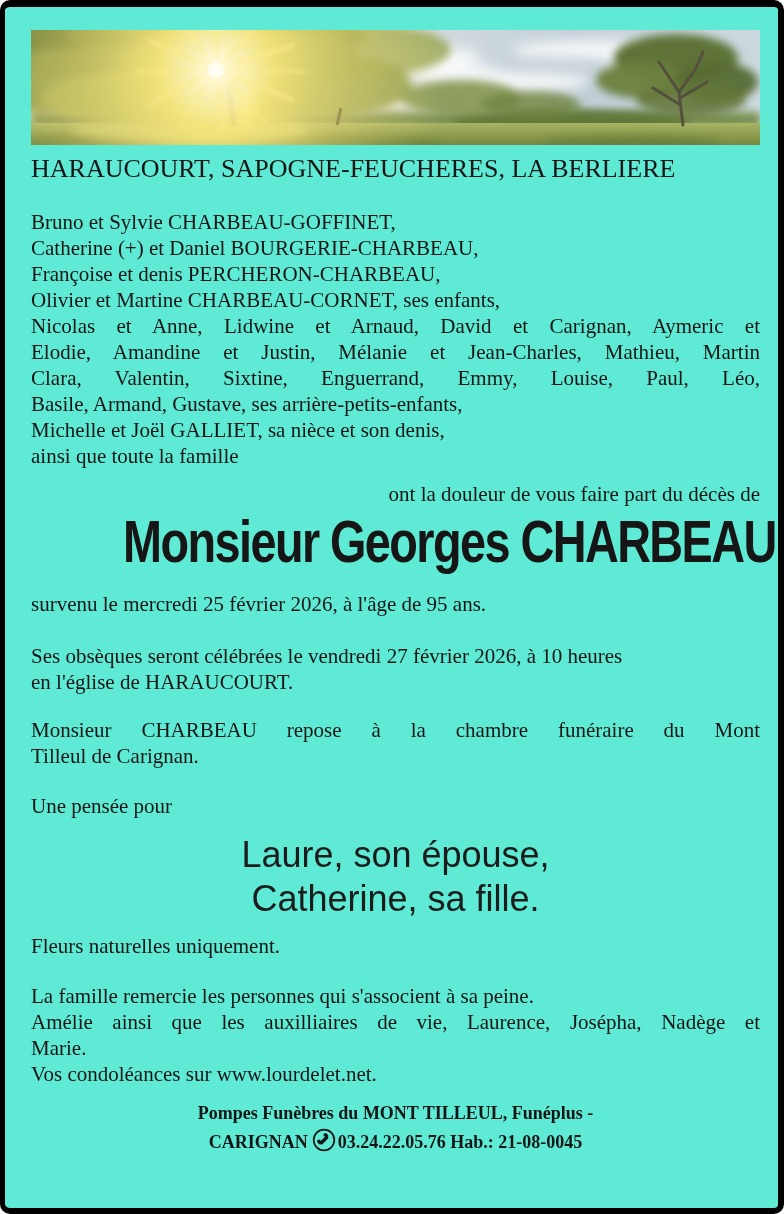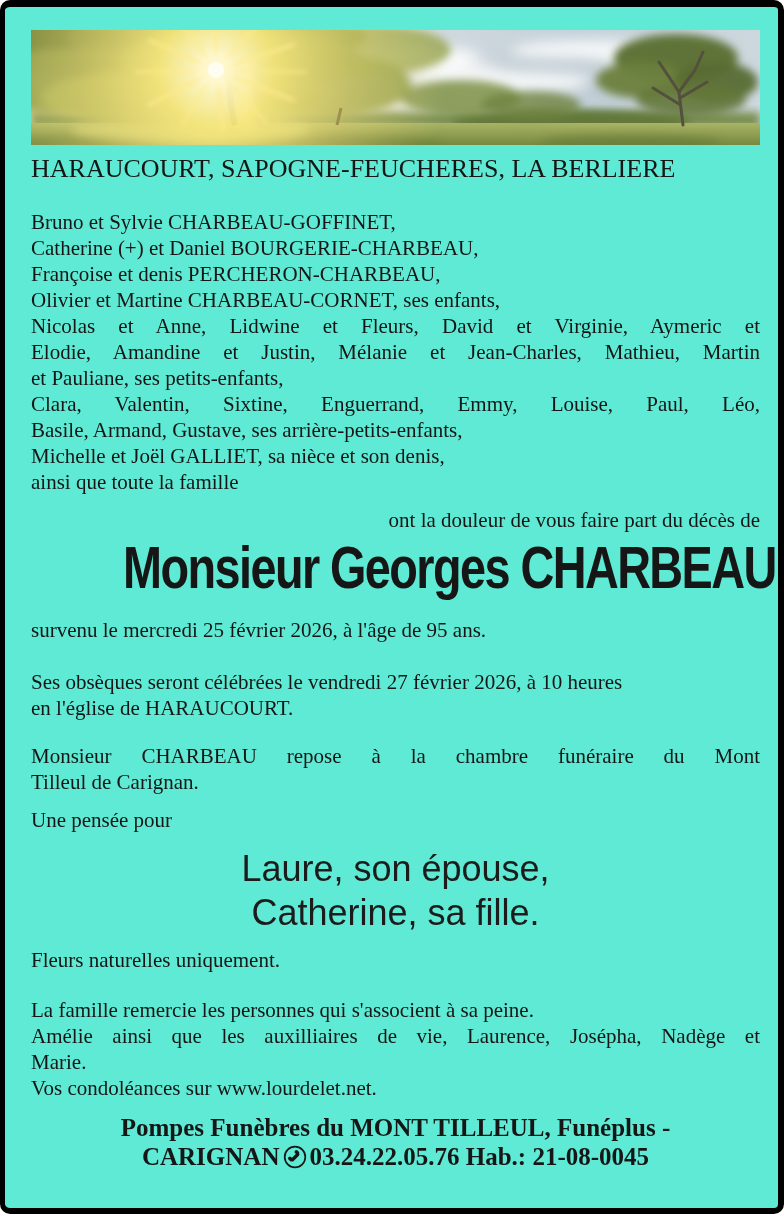--- a/index.html
+++ b/index.html
@@ -34,31 +34,31 @@
     font-weight:bold;
     font-size:60px;
     letter-spacing:-2px;
     white-space:nowrap;
     transform:scaleX(0.78);
     transform-origin:50% 50%;
   }
   .death{margin-top:18px;}
   .ceremony{margin-top:26px;}
   .repose{margin-top:22px;}
-  .pensee{margin-top:12px;}
+  .pensee{margin-top:24px;}
   .tribute{
     margin-top:14px;text-align:center;
     font-family:"Liberation Sans", sans-serif;
     font-size:36px;line-height:44px;color:#1c1c1c;
   }
   .flowers{margin-top:12px;}
   .thanks{margin-top:24px;}
   .footer{
     margin-top:12px;text-align:center;
-    font-weight:bold;font-size:25px;line-height:29px;
+    font-weight:bold;font-size:18px;line-height:29px;
   }
   .phone-ic{display:inline-block;vertical-align:-4px;margin:0 2px 0 4px;}
 </style>
 </head>
 <body>
 
 <div class="sheet">
 
   <svg class="banner" viewBox="0 0 729 115" preserveAspectRatio="none" aria-hidden="true">
     <defs>
@@ -164,23 +164,22 @@
     <circle cx="185" cy="40" r="8" fill="#fffdf2"></circle>
   </svg>
 
   <div class="communes">HARAUCOURT, SAPOGNE-FEUCHERES, LA BERLIERE</div>
 
   <div class="names">
     <div class="bodyline">Bruno et Sylvie CHARBEAU-GOFFINET,</div>
     <div class="bodyline">Catherine (+) et Daniel BOURGERIE-CHARBEAU,</div>
     <div class="bodyline">Françoise et denis PERCHERON-CHARBEAU,</div>
     <div class="bodyline">Olivier et Martine CHARBEAU-CORNET, ses enfants,</div>
-    <div class="bodyline j">Nicolas et Anne, Lidwine et Fleurs, David et Virginie, Aymeric et</div>
+    <div class="bodyline j">Nicolas et Anne, Lidwine et Arnaud, David et Carignan, Aymeric et</div>
     <div class="bodyline j">Elodie, Amandine et Justin, Mélanie et Jean-Charles, Mathieu, Martin</div>
-    <div class="bodyline">et Pauliane, ses petits-enfants,</div>
     <div class="bodyline j">Clara, Valentin, Sixtine, Enguerrand, Emmy, Louise, Paul, Léo,</div>
     <div class="bodyline">Basile, Armand, Gustave, ses arrière-petits-enfants,</div>
     <div class="bodyline">Michelle et Joël GALLIET, sa nièce et son denis,</div>
     <div class="bodyline">ainsi que toute la famille</div>
   </div>
 
   <div class="bodyline intro">ont la douleur de vous faire part du décès de</div>
 
   <div class="deceased-wrap">
     <span class="deceased">Monsieur Georges CHARBEAU</span>

